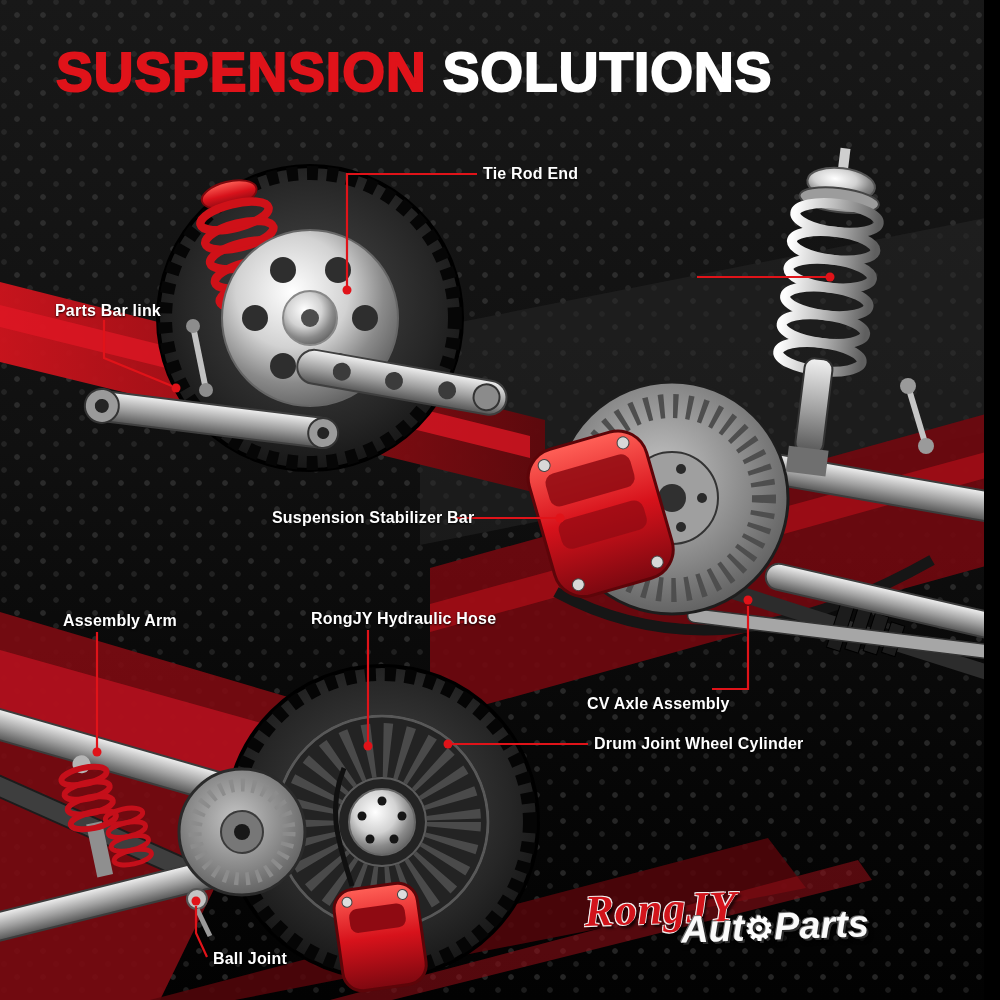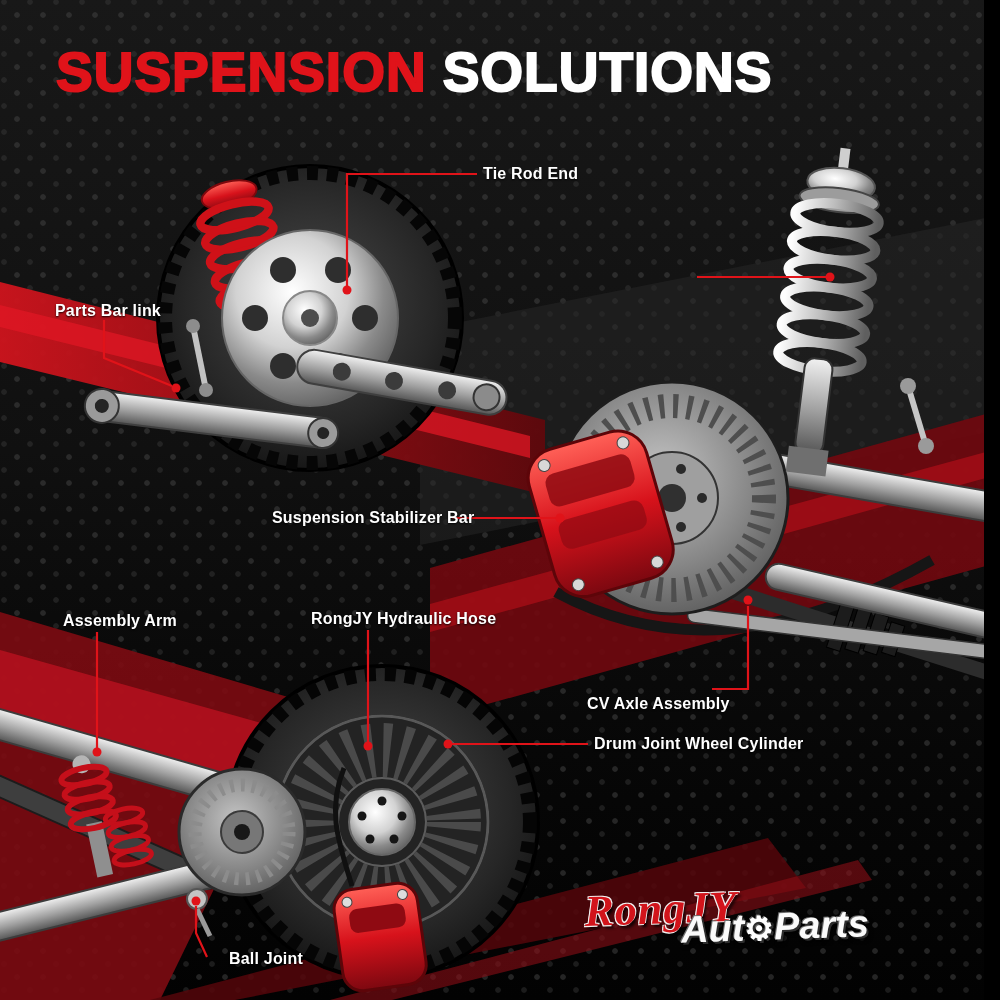--- a/index.html
+++ b/index.html
@@ -292,20 +292,20 @@
     <span class="w1">SUSPENSION</span><span class="w2">SOLUTIONS</span>
   </div>
 
   <div class="callout" style="left:483px; top:165px;">Tie Rod End</div>
   <div class="callout" style="left:55px;  top:302px;">Parts Bar link</div>
   <div class="callout" style="left:272px; top:509px;text-align:right;">Suspension Stabilizer Bar</div>
   <div class="callout" style="left:63px;  top:612px;">Assembly Arm</div>
   <div class="callout" style="left:311px; top:610px;">RongJY Hydraulic Hose</div>
   <div class="callout" style="left:587px; top:650px;margin-top:45px;">CV Axle Assembly</div>
   <div class="callout" style="left:594px; top:735px;">Drum Joint Wheel Cylinder</div>
-  <div class="callout" style="left:213px; top:950px;margin-left:16px;">Ball Joint</div>
+  <div class="callout" style="left:213px; top:950px;">Ball Joint</div>
 
   <div class="brand">
     <span class="brand-script">RongJY</span>
     <span class="brand-main"><span>Aut</span><span class="gear">⚙</span><span>Parts</span></span>
   </div>
 
 </div>
 
 </body></html>

